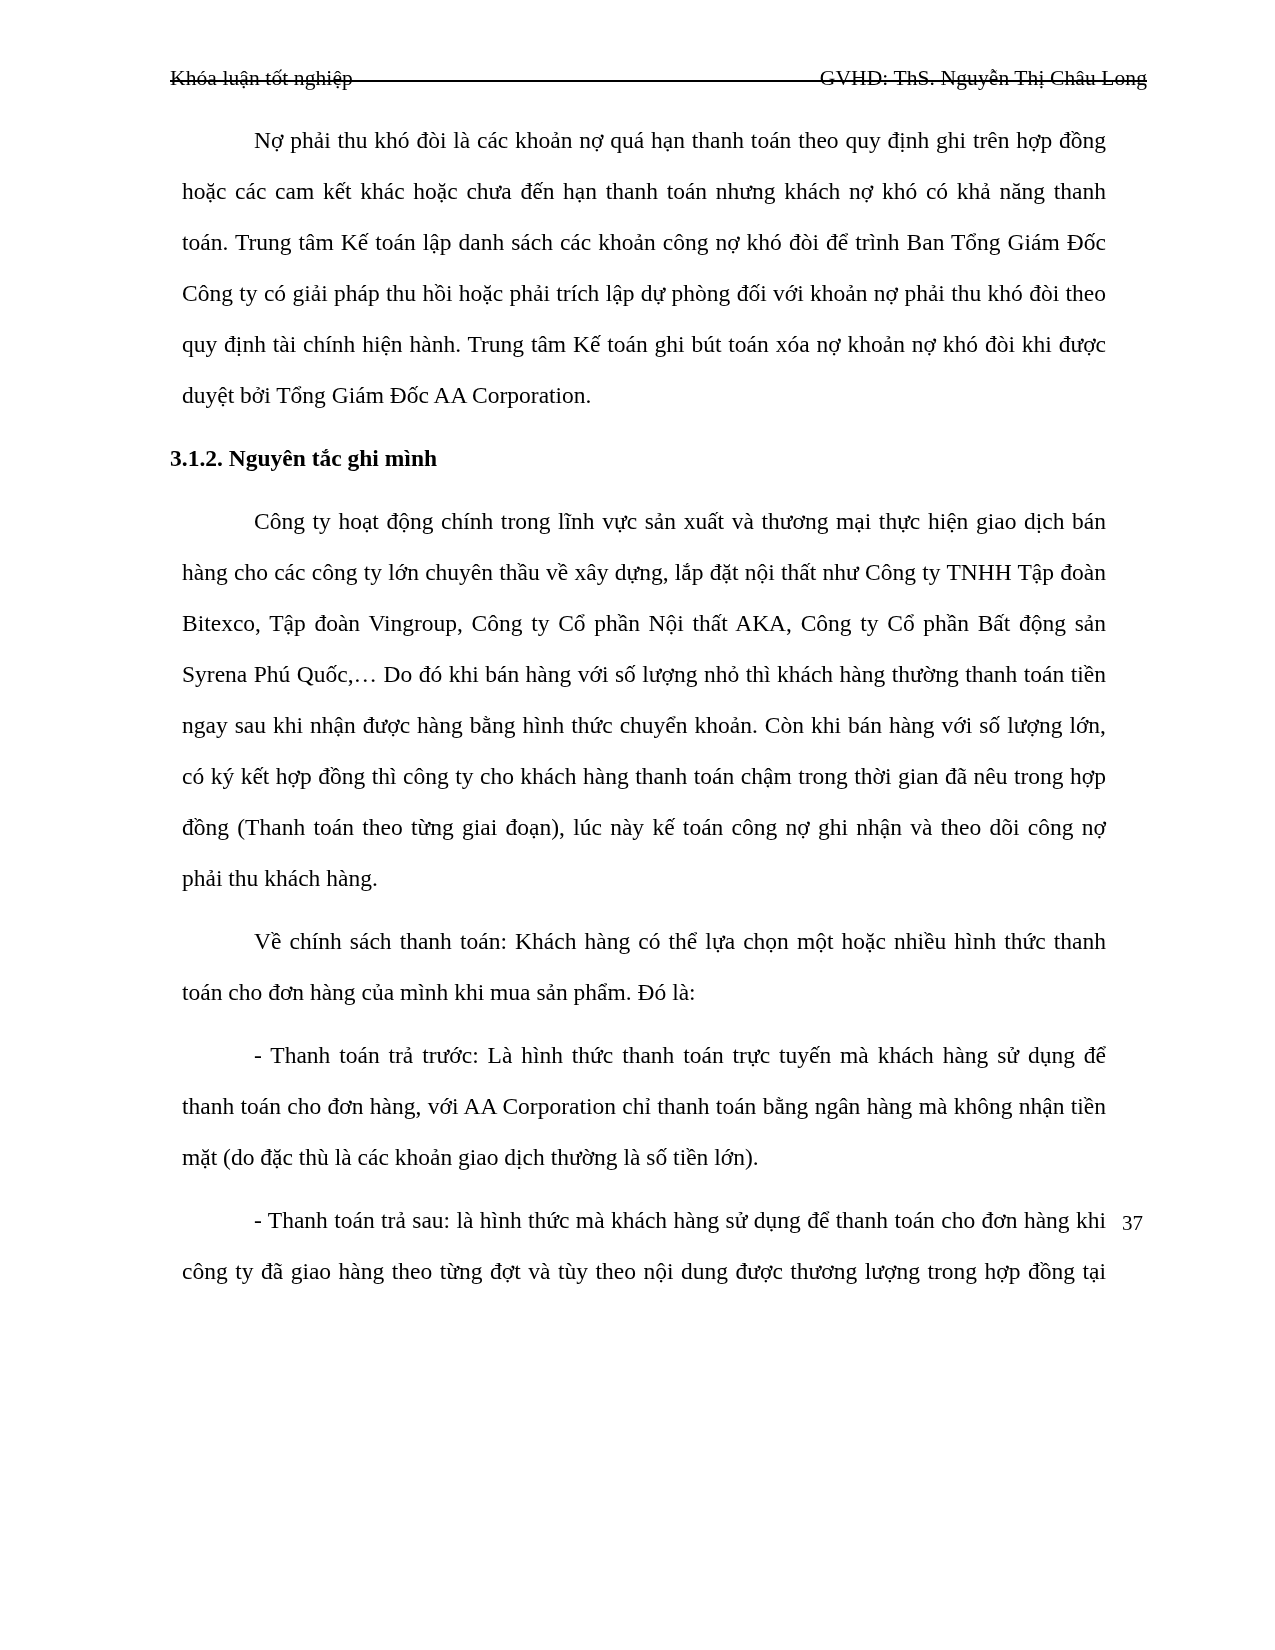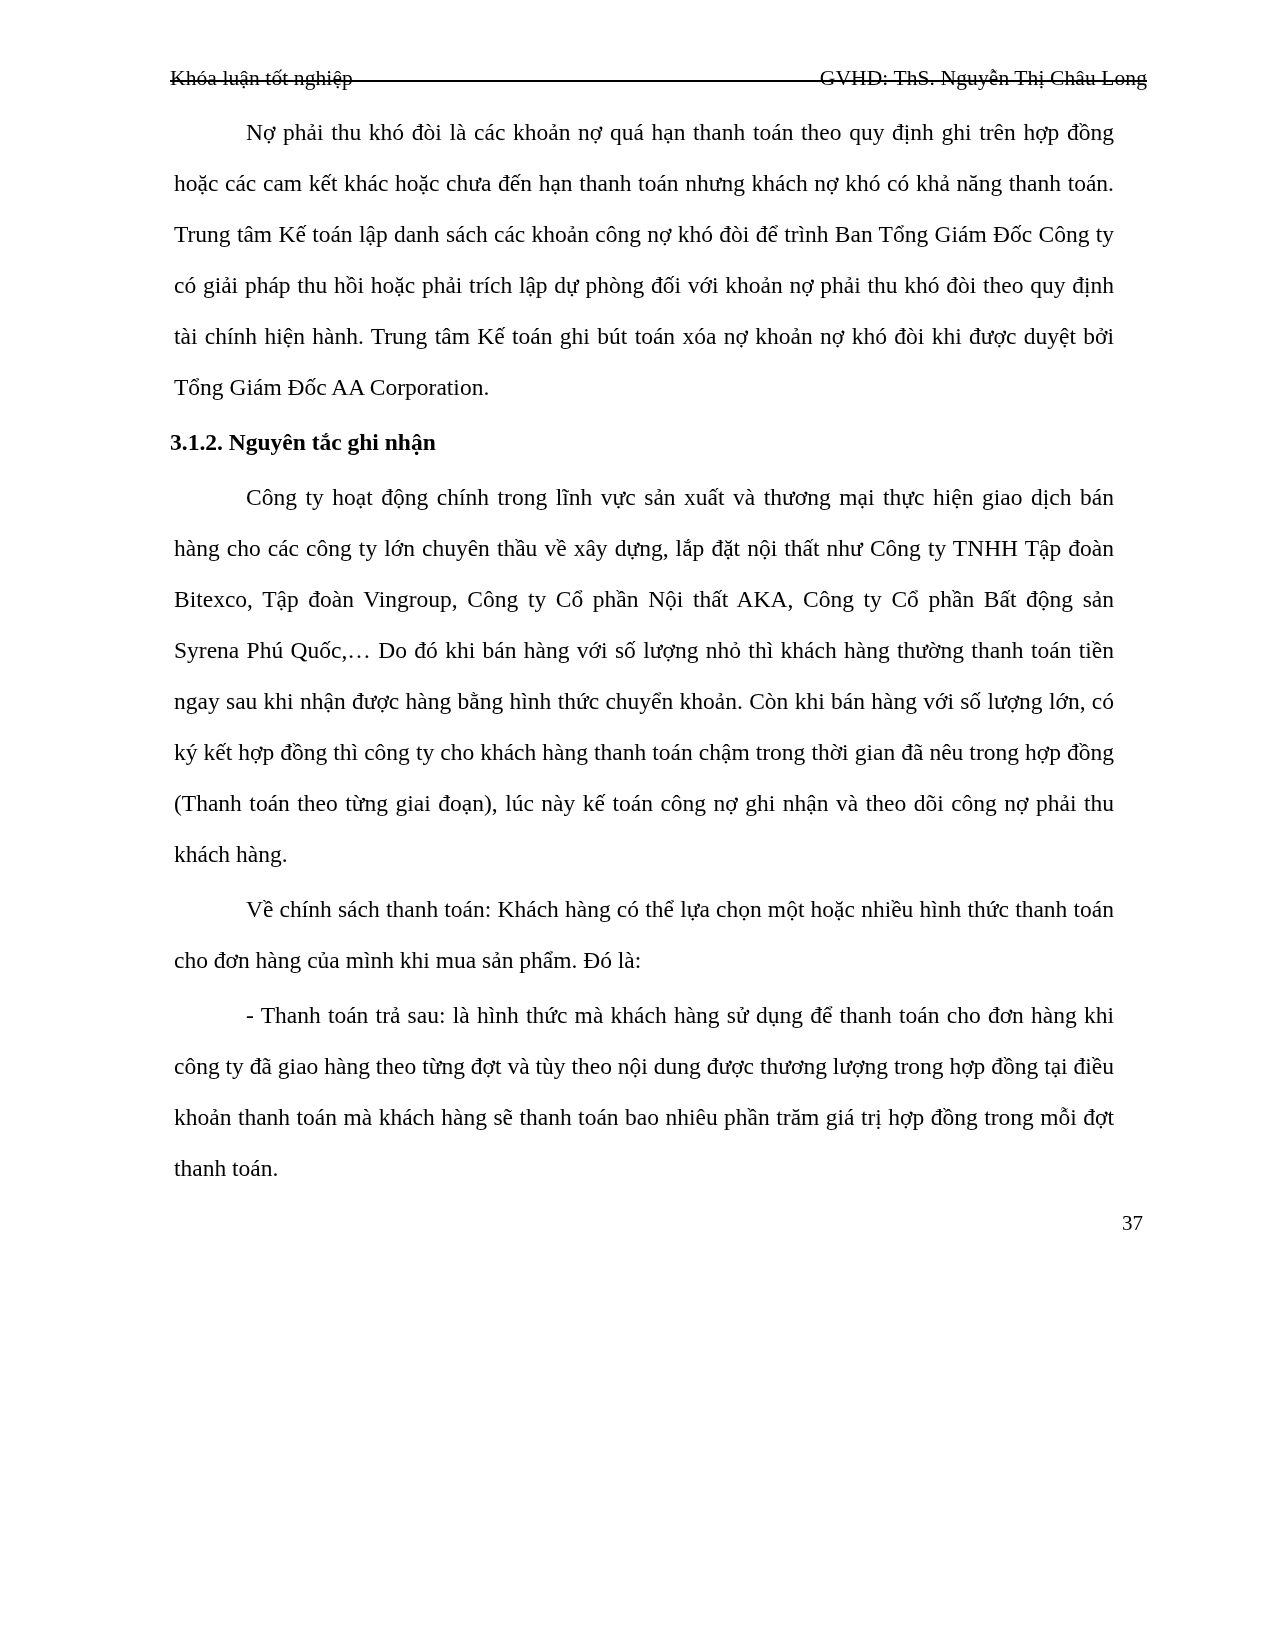--- a/index.html
+++ b/index.html
@@ -46,21 +46,21 @@
     position: absolute;
     top: 103px;
     left: 170px;
     width: 948px;
     font-size: 23.5px;
     line-height: 51px;
     text-align: justify;
     text-justify: inter-word;
   }
   p {
-    margin: 4px;
+    margin: 12px;
   }
   p.indent {
     text-indent: 72px;
   }
   h2.section-heading {
     margin: 0;
     font-size: 23.5px;
     line-height: 51px;
     font-weight: bold;
     text-align: left;
@@ -83,26 +83,27 @@
   <div class="header">
     <span class="header-left">Khóa luận tốt nghiệp</span>
     <span class="header-right">GVHD: ThS. Nguyễn Thị Châu Long</span>
   </div>
   <div class="header-rule"></div>
 
   <div class="content">
 
     <p class="indent">Nợ phải thu khó đòi là các khoản nợ quá hạn thanh toán theo quy định ghi trên hợp đồng hoặc các cam kết khác hoặc chưa đến hạn thanh toán nhưng khách nợ khó có khả năng thanh toán. Trung tâm Kế toán lập danh sách các khoản công nợ khó đòi để trình Ban Tổng Giám Đốc Công ty có giải pháp thu hồi hoặc phải trích lập dự phòng đối với khoản nợ phải thu khó đòi theo quy định tài chính hiện hành. Trung tâm Kế toán ghi bút toán xóa nợ khoản nợ khó đòi khi được duyệt bởi Tổng Giám Đốc AA Corporation.</p>
 
-    <h2 class="section-heading">3.1.2. Nguyên tắc ghi nhận</h2>
+    <h2 class="section-heading">3.1.2. Nguyên tắc ghi mình</h2>
 
     <p class="indent">Công ty hoạt động chính trong lĩnh vực sản xuất và thương mại thực hiện giao dịch bán hàng cho các công ty lớn chuyên thầu về xây dựng, lắp đặt nội thất như Công ty TNHH Tập đoàn Bitexco, Tập đoàn Vingroup, Công ty Cổ phần Nội thất AKA, Công ty Cổ phần Bất động sản Syrena Phú Quốc,… Do đó khi bán hàng với số lượng nhỏ thì khách hàng thường thanh toán tiền ngay sau khi nhận được hàng bằng hình thức chuyển khoản. Còn khi bán hàng với số lượng lớn, có ký kết hợp đồng thì công ty cho khách hàng thanh toán chậm trong thời gian đã nêu trong hợp đồng (Thanh toán theo từng giai đoạn), lúc này kế toán công nợ ghi nhận và theo dõi công nợ phải thu khách hàng.</p>
 
     <p class="indent"><span class="it">Về chính sách thanh toán</span><span>: Khách hàng có thể lựa chọn một hoặc nhiều hình thức thanh toán cho đơn hàng của mình khi mua sản phẩm. Đó là:</span></p>
 
+    <p class="indent">- Thanh toán trả trước: Là hình thức thanh toán trực tuyến mà khách hàng sử dụng để thanh toán cho đơn hàng, với AA Corporation chỉ thanh toán bằng ngân hàng mà không nhận tiền mặt (do đặc thù là các khoản giao dịch thường là số tiền lớn).</p>
 
     <p class="indent">- Thanh toán trả sau: là hình thức mà khách hàng sử dụng để thanh toán cho đơn hàng khi công ty đã giao hàng theo từng đợt và tùy theo nội dung được thương lượng trong hợp đồng tại điều khoản thanh toán mà khách hàng sẽ thanh toán bao nhiêu phần trăm giá trị hợp đồng trong mỗi đợt thanh toán.</p>
 
   </div>
 
   <div class="page-number">37</div>
 
 </div>
 
 </body></html>

